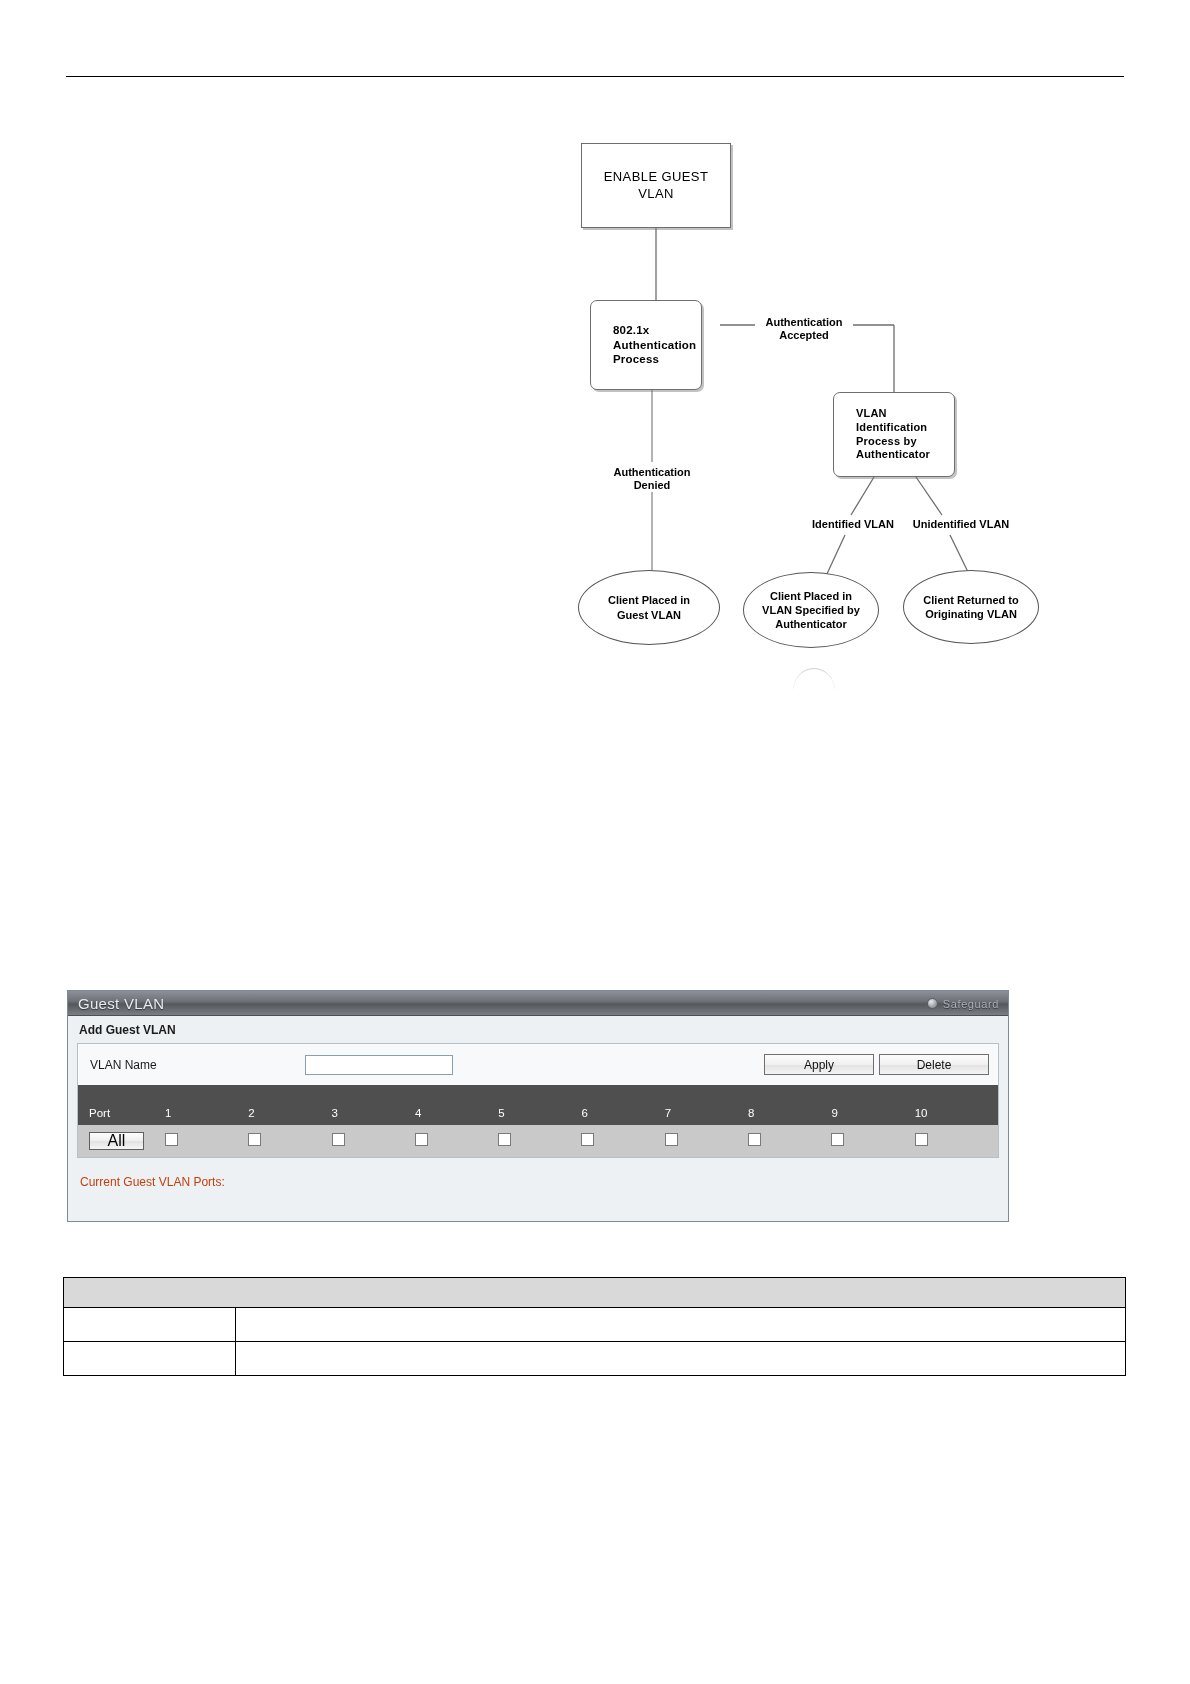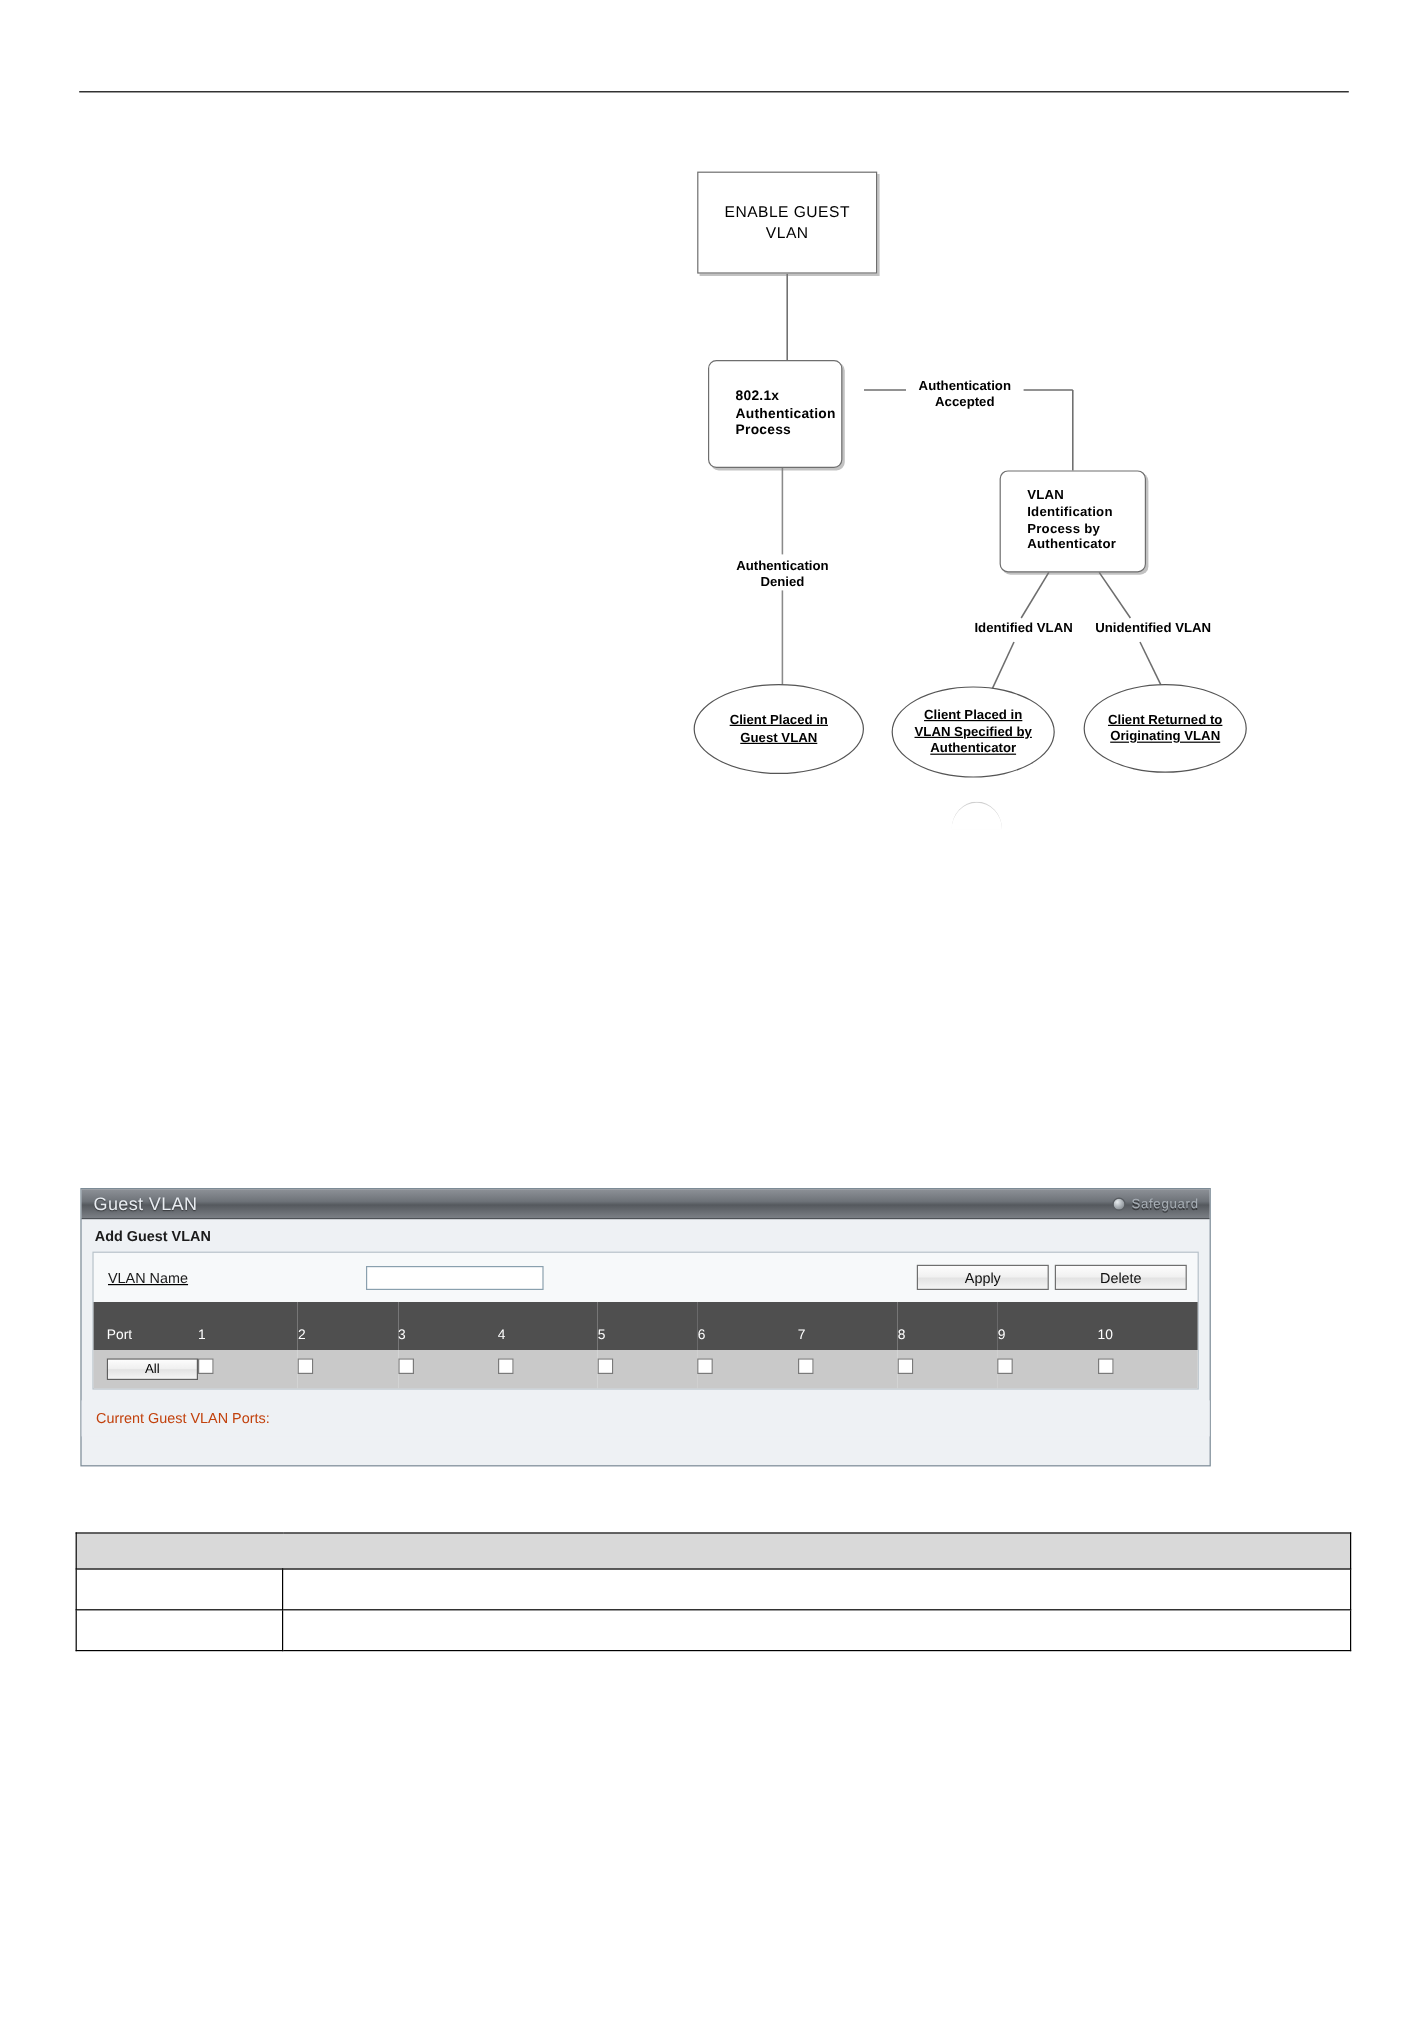--- a/index.html
+++ b/index.html
@@ -106,21 +106,20 @@
     align-items: center;
     justify-content: center;
     text-align: center;
     box-sizing: border-box;
   }
   .node-ellipse .nb-text {
     font-size: 11px;
     font-weight: bold;
     line-height: 1.3;
     color: #000;
-    text-decoration: underline;
   }
   #ellipse-guest-vlan   { left: 578px; top: 570px; width: 142px; height: 75px; }
   #ellipse-specified    { left: 743px; top: 572px; width: 136px; height: 76px; }
   #ellipse-originating  { left: 903px; top: 570px; width: 136px; height: 74px; }
 
   .ellipse-artifact {
     position: absolute;
     left: 793px; top: 668px; width: 42px; height: 22px;
     border-top: 1px solid #aaa;
     border-radius: 50% / 100% 100% 0 0;
@@ -192,21 +191,20 @@
     box-sizing: border-box;
   }
 
   .row-vlan-name {
     height: 41px;
     display: flex;
     align-items: center;
     padding: 0 8px 0 12px;
     box-sizing: border-box;
     position: relative;
-    text-decoration: underline;
   }
   .lbl-vlan-name {
     font-size: 12px;
     color: #1b1b1b;
     width: 215px;
   }
   .txt-vlan-name {
     width: 148px;
     height: 20px;
     border: 1px solid #8aa0ae;
@@ -253,26 +251,26 @@
   .port-header-row th.first { padding-left: 11px; width: 76px; }
   .port-check-row { background: #c9c9c9; }
   .port-check-row td {
     padding: 4px 0;
     height: 24px;
     vertical-align: middle;
     border: none;
   }
   .port-check-row td.first { padding-left: 11px; }
   .btn-all {
-    width: 76px;
+    width: 55px;
     height: 18px;
     background: linear-gradient(to bottom, #fdfdfd 0%, #efefef 50%, #e2e2e2 51%, #f5f5f5 100%);
     border: 1px solid #5f5f5f;
     box-sizing: border-box;
-    font-size: 11px;
+    font-size: 16px;
     display: flex;
     align-items: center;
     justify-content: center;
     cursor: pointer;
   }
   .chk {
     width: 13px; height: 13px;
     border: 1px solid #7a7a7a;
     background: #ffffff;
     box-sizing: border-box;

